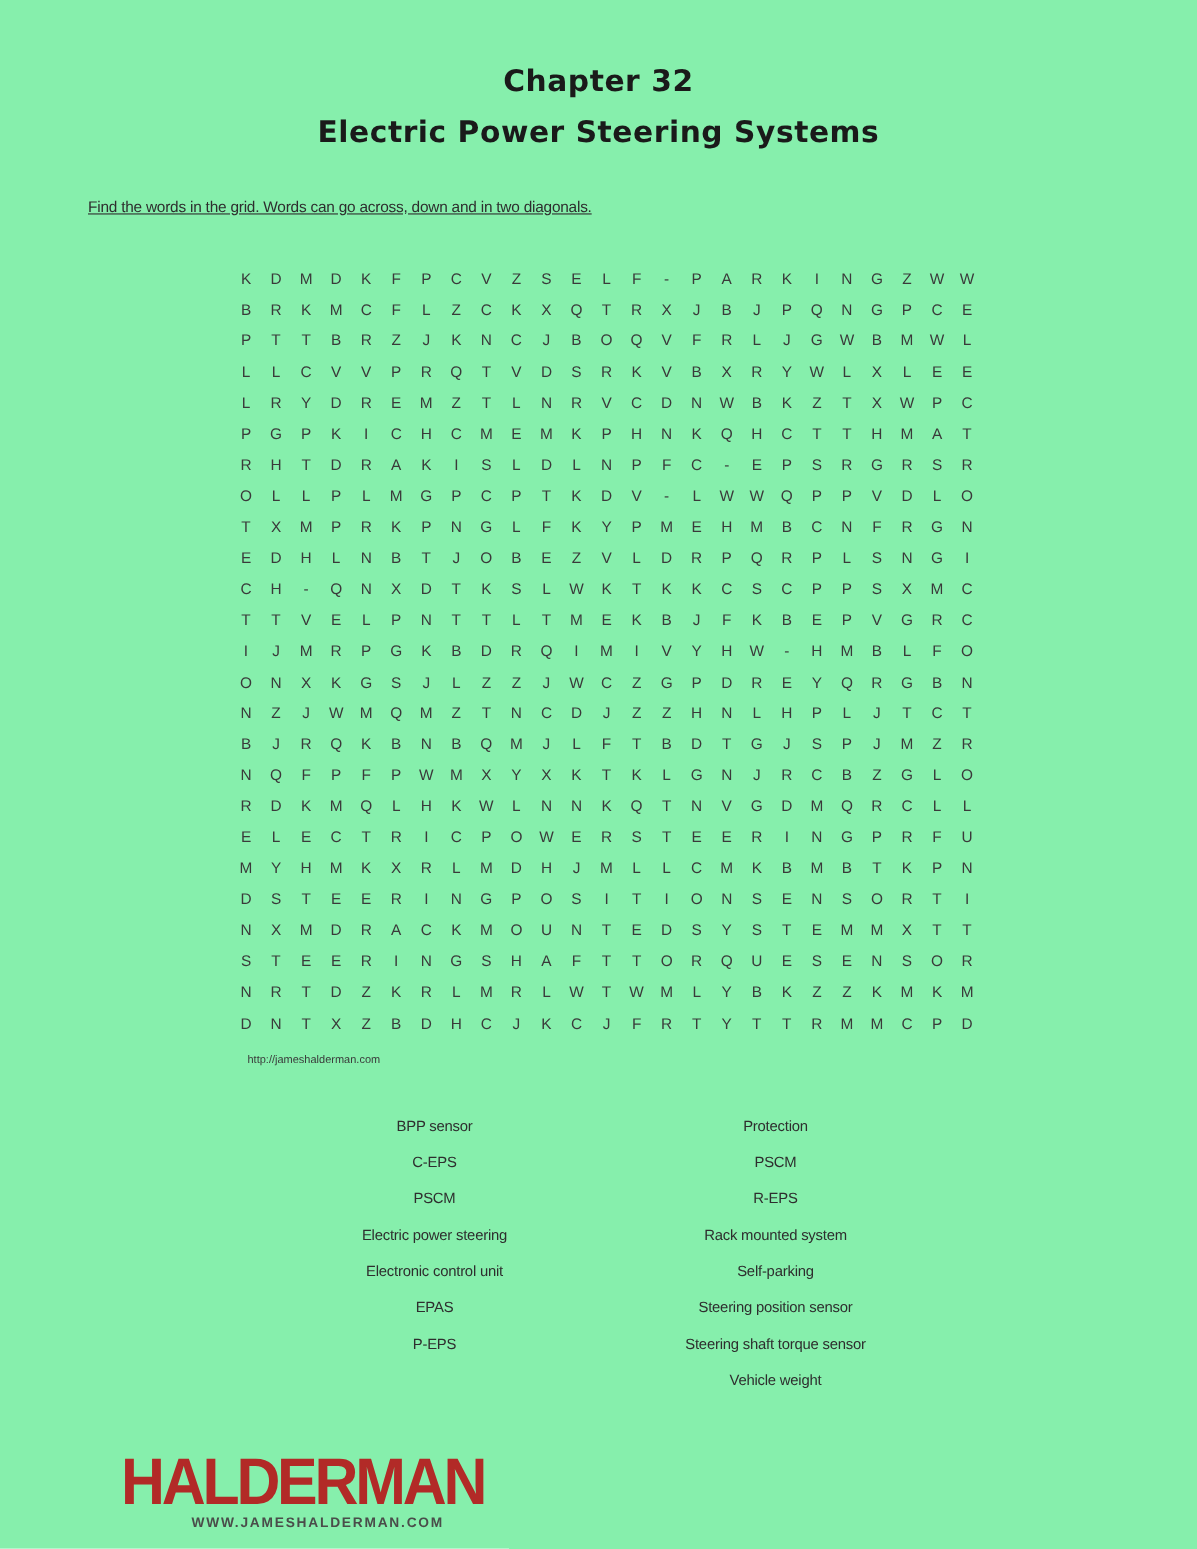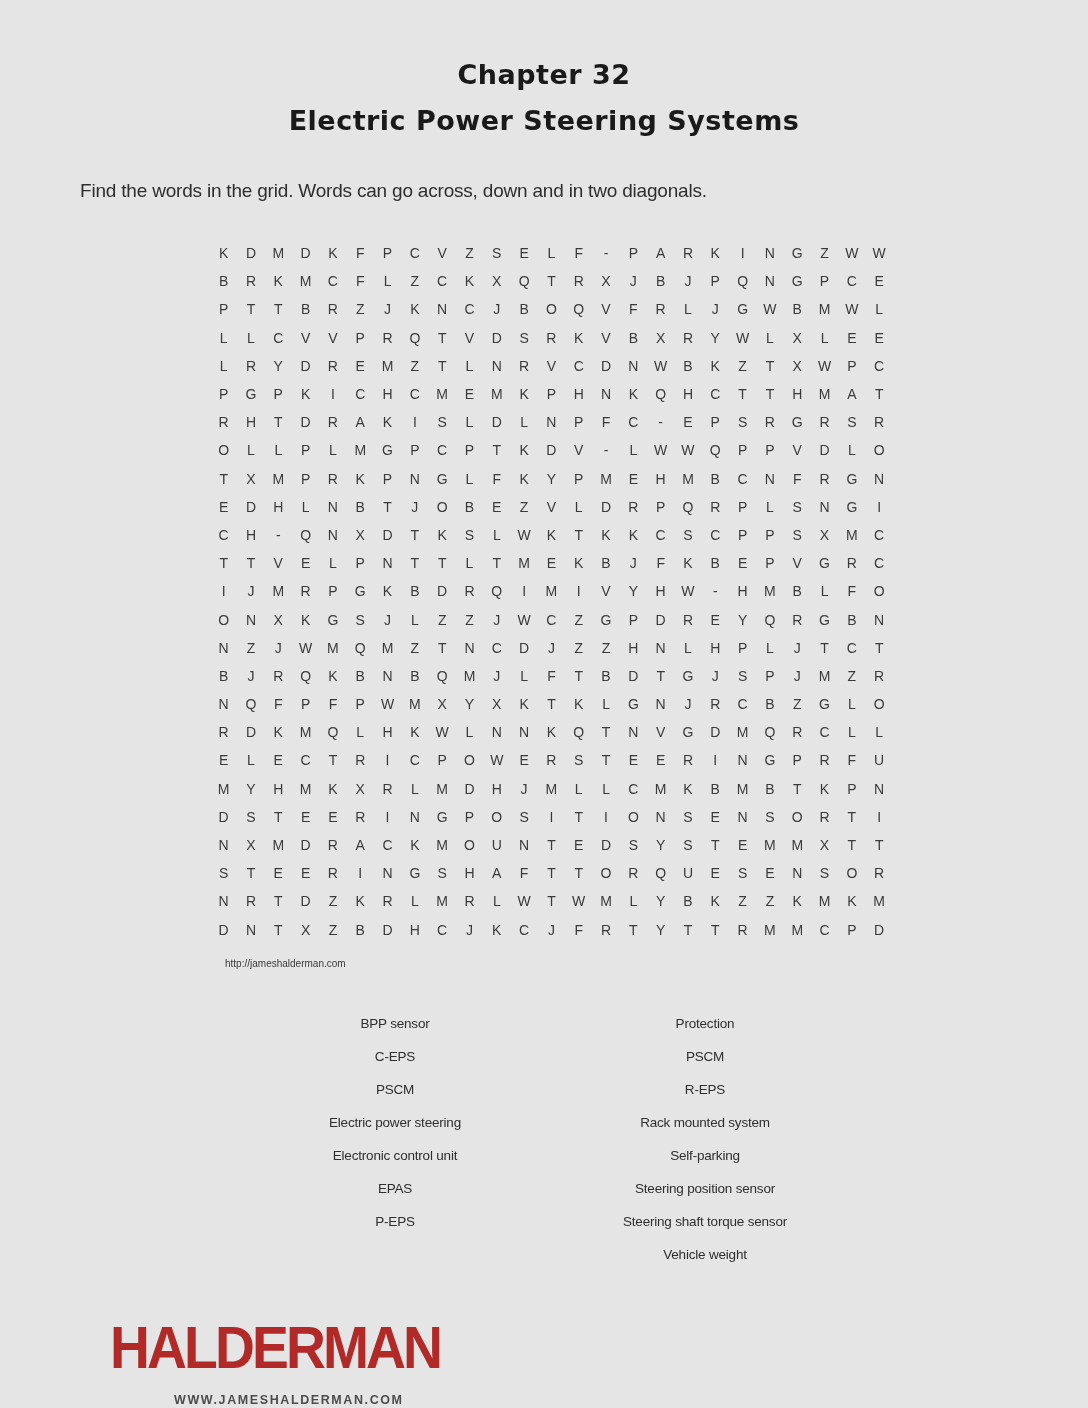--- a/index.html
+++ b/index.html
@@ -4,34 +4,34 @@
 <style>
   * { margin: 0; padding: 0; box-sizing: border-box; }
   html, body { background: #ffffff; }
   body {
     width: 1088px; height: 1408px;
     position: relative;
     font-family: "Liberation Sans", sans-serif;
     color: #333;
     overflow: hidden;
   }
-  .page { position: absolute; inset: 0; background: #e5e5e5; }
+  .page { position: absolute; inset: 0; background: #86efac; }
 
   .title-block {
     position: absolute; top: 52px; left: 0; width: 1088px;
     text-align: center;
     font-family: "DejaVu Sans", sans-serif;
     font-weight: 700;
     color: #1a1a1a;
   }
   .title-line { font-size: 27px; line-height: 46px; letter-spacing: 0.5px; }
 
   .instructions {
     position: absolute; top: 180px; left: 80px;
-    font-size: 19px; color: #2e2e2e; letter-spacing: -0.2px;
+    font-size: 14px; color: #2e2e2e; letter-spacing: -0.2px; text-decoration: underline;
   }
 
   .puzzle-grid {
     position: absolute; top: 239px; left: 210px;
     width: 683px; height: 705px;
     display: flex; flex-direction: column;
   }
   .grid-row { display: flex; height: 28.2px; }
   .grid-cell {
     width: 27.32px; height: 28.2px;
@@ -62,21 +62,21 @@
     font-family: "Liberation Sans", sans-serif;
     font-weight: 700; font-size: 57px; line-height: 60px;
     letter-spacing: -3px;
     transform: scale(0.97, 1.05); transform-origin: left top;
     white-space: nowrap;
   }
   .logo-website {
     font-family: "Liberation Sans", sans-serif;
     font-weight: 700; font-size: 12.5px;
     letter-spacing: 1.6px;
-    margin-top: 17px; margin-left: 64px;
+    margin-top: 1px; margin-left: 64px;
     white-space: nowrap;
   }
 </style>
 </head>
 <body>
 
 <div class="page">
 
   <div class="title-block">
     <div class="title-line">Chapter 32</div>

